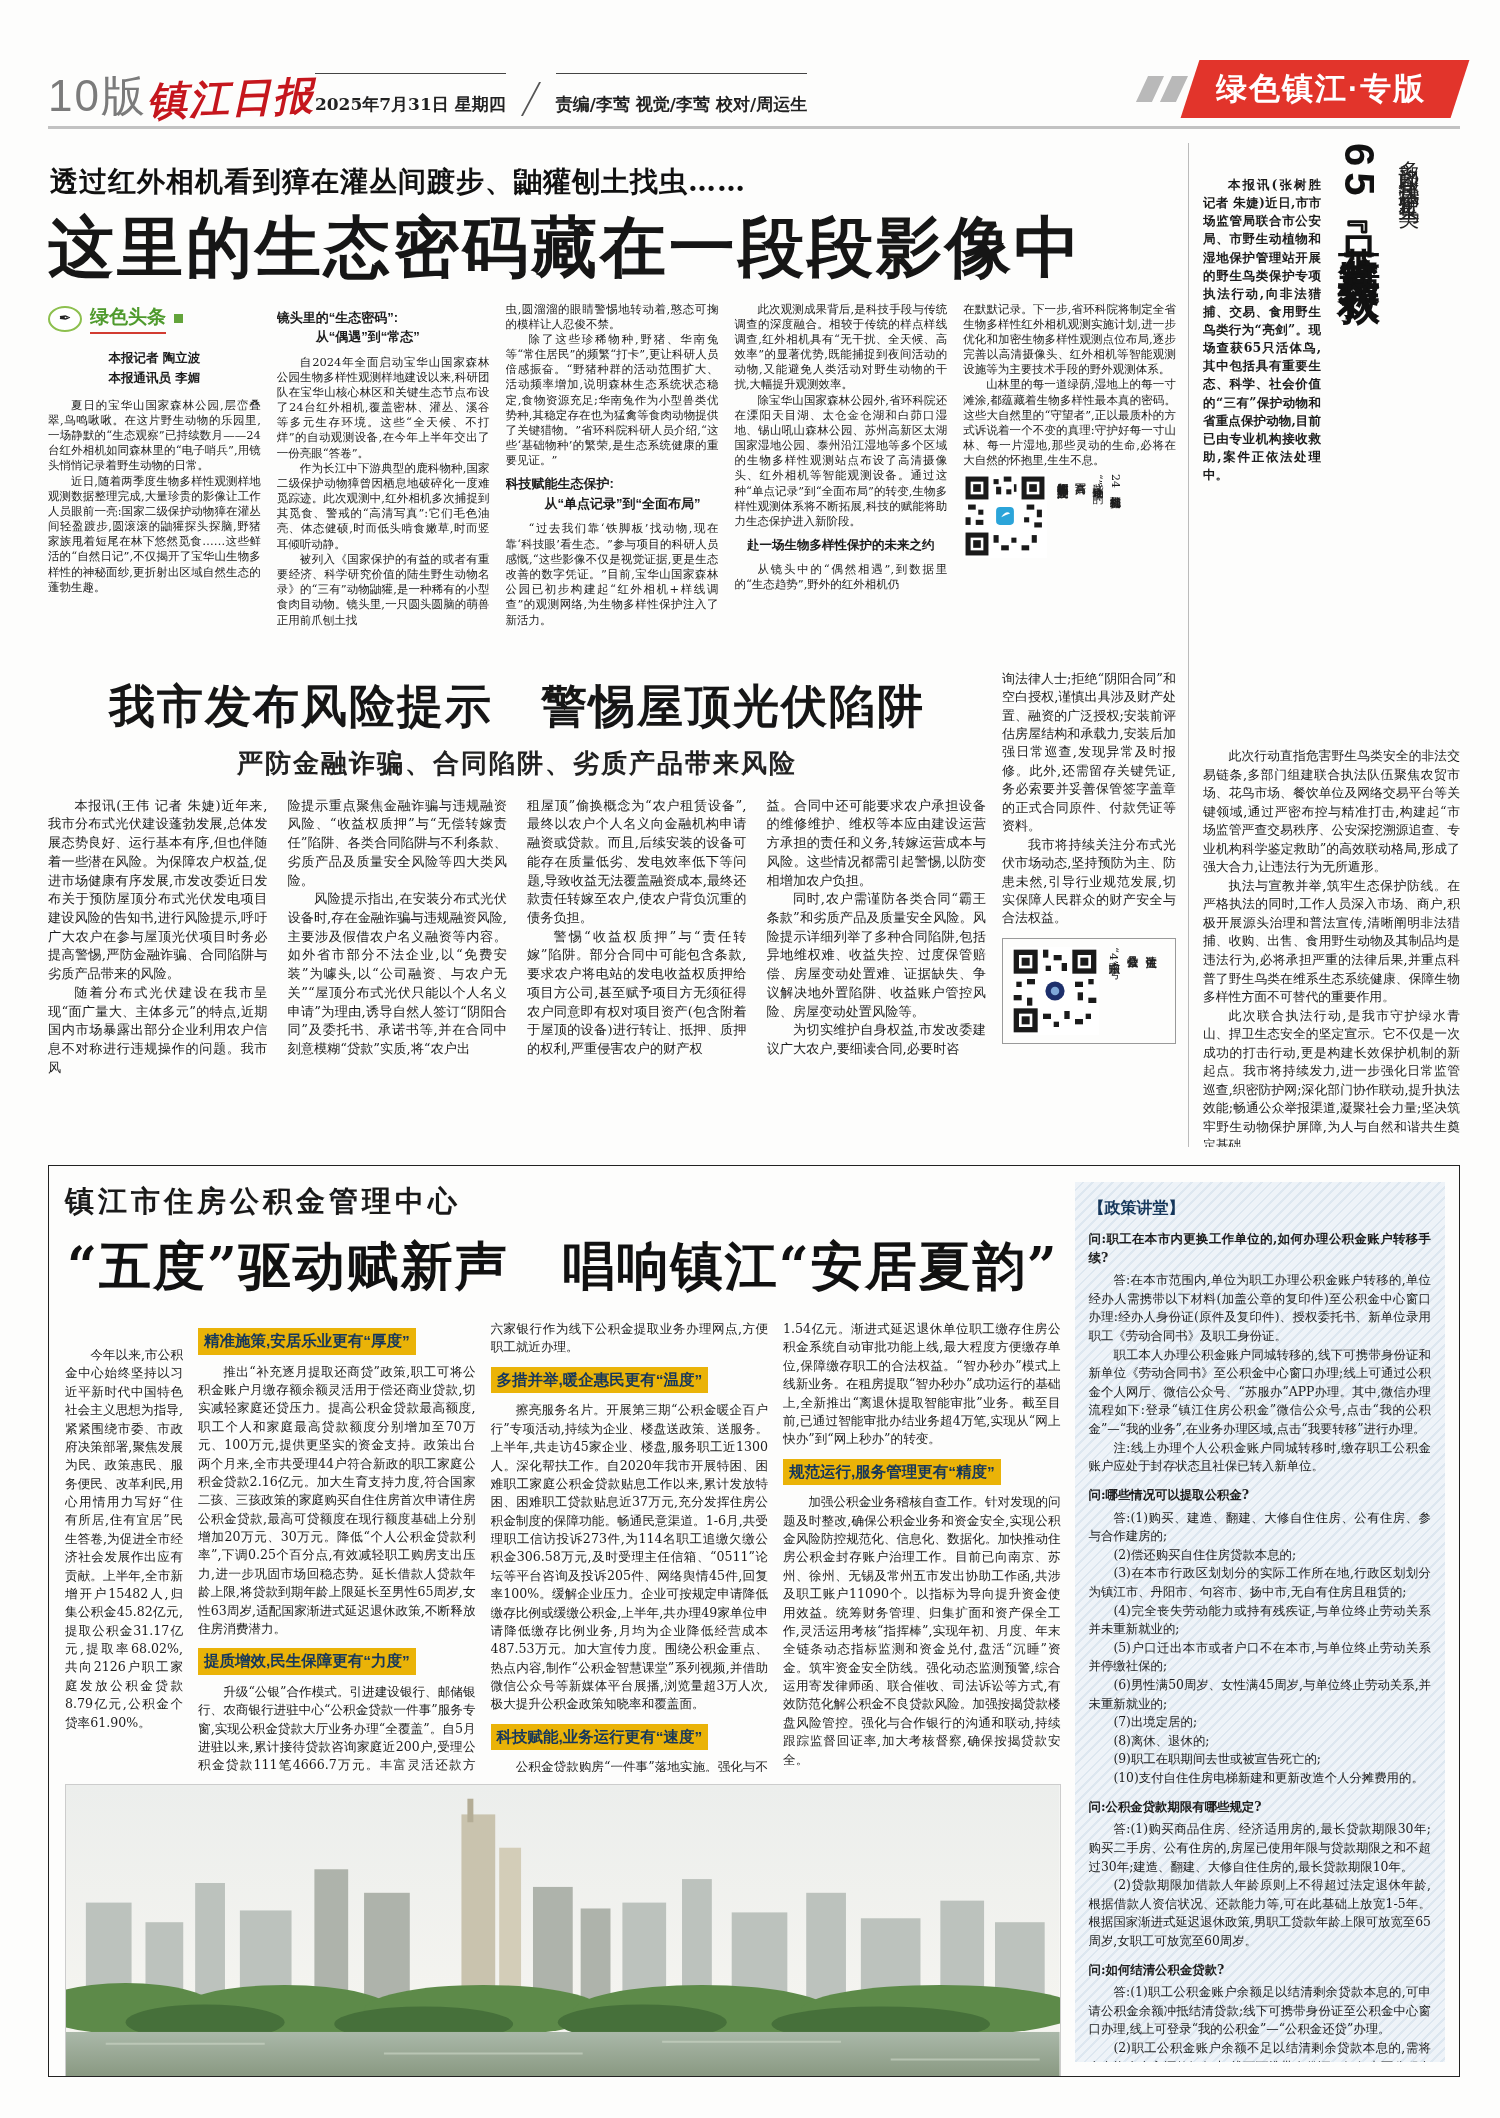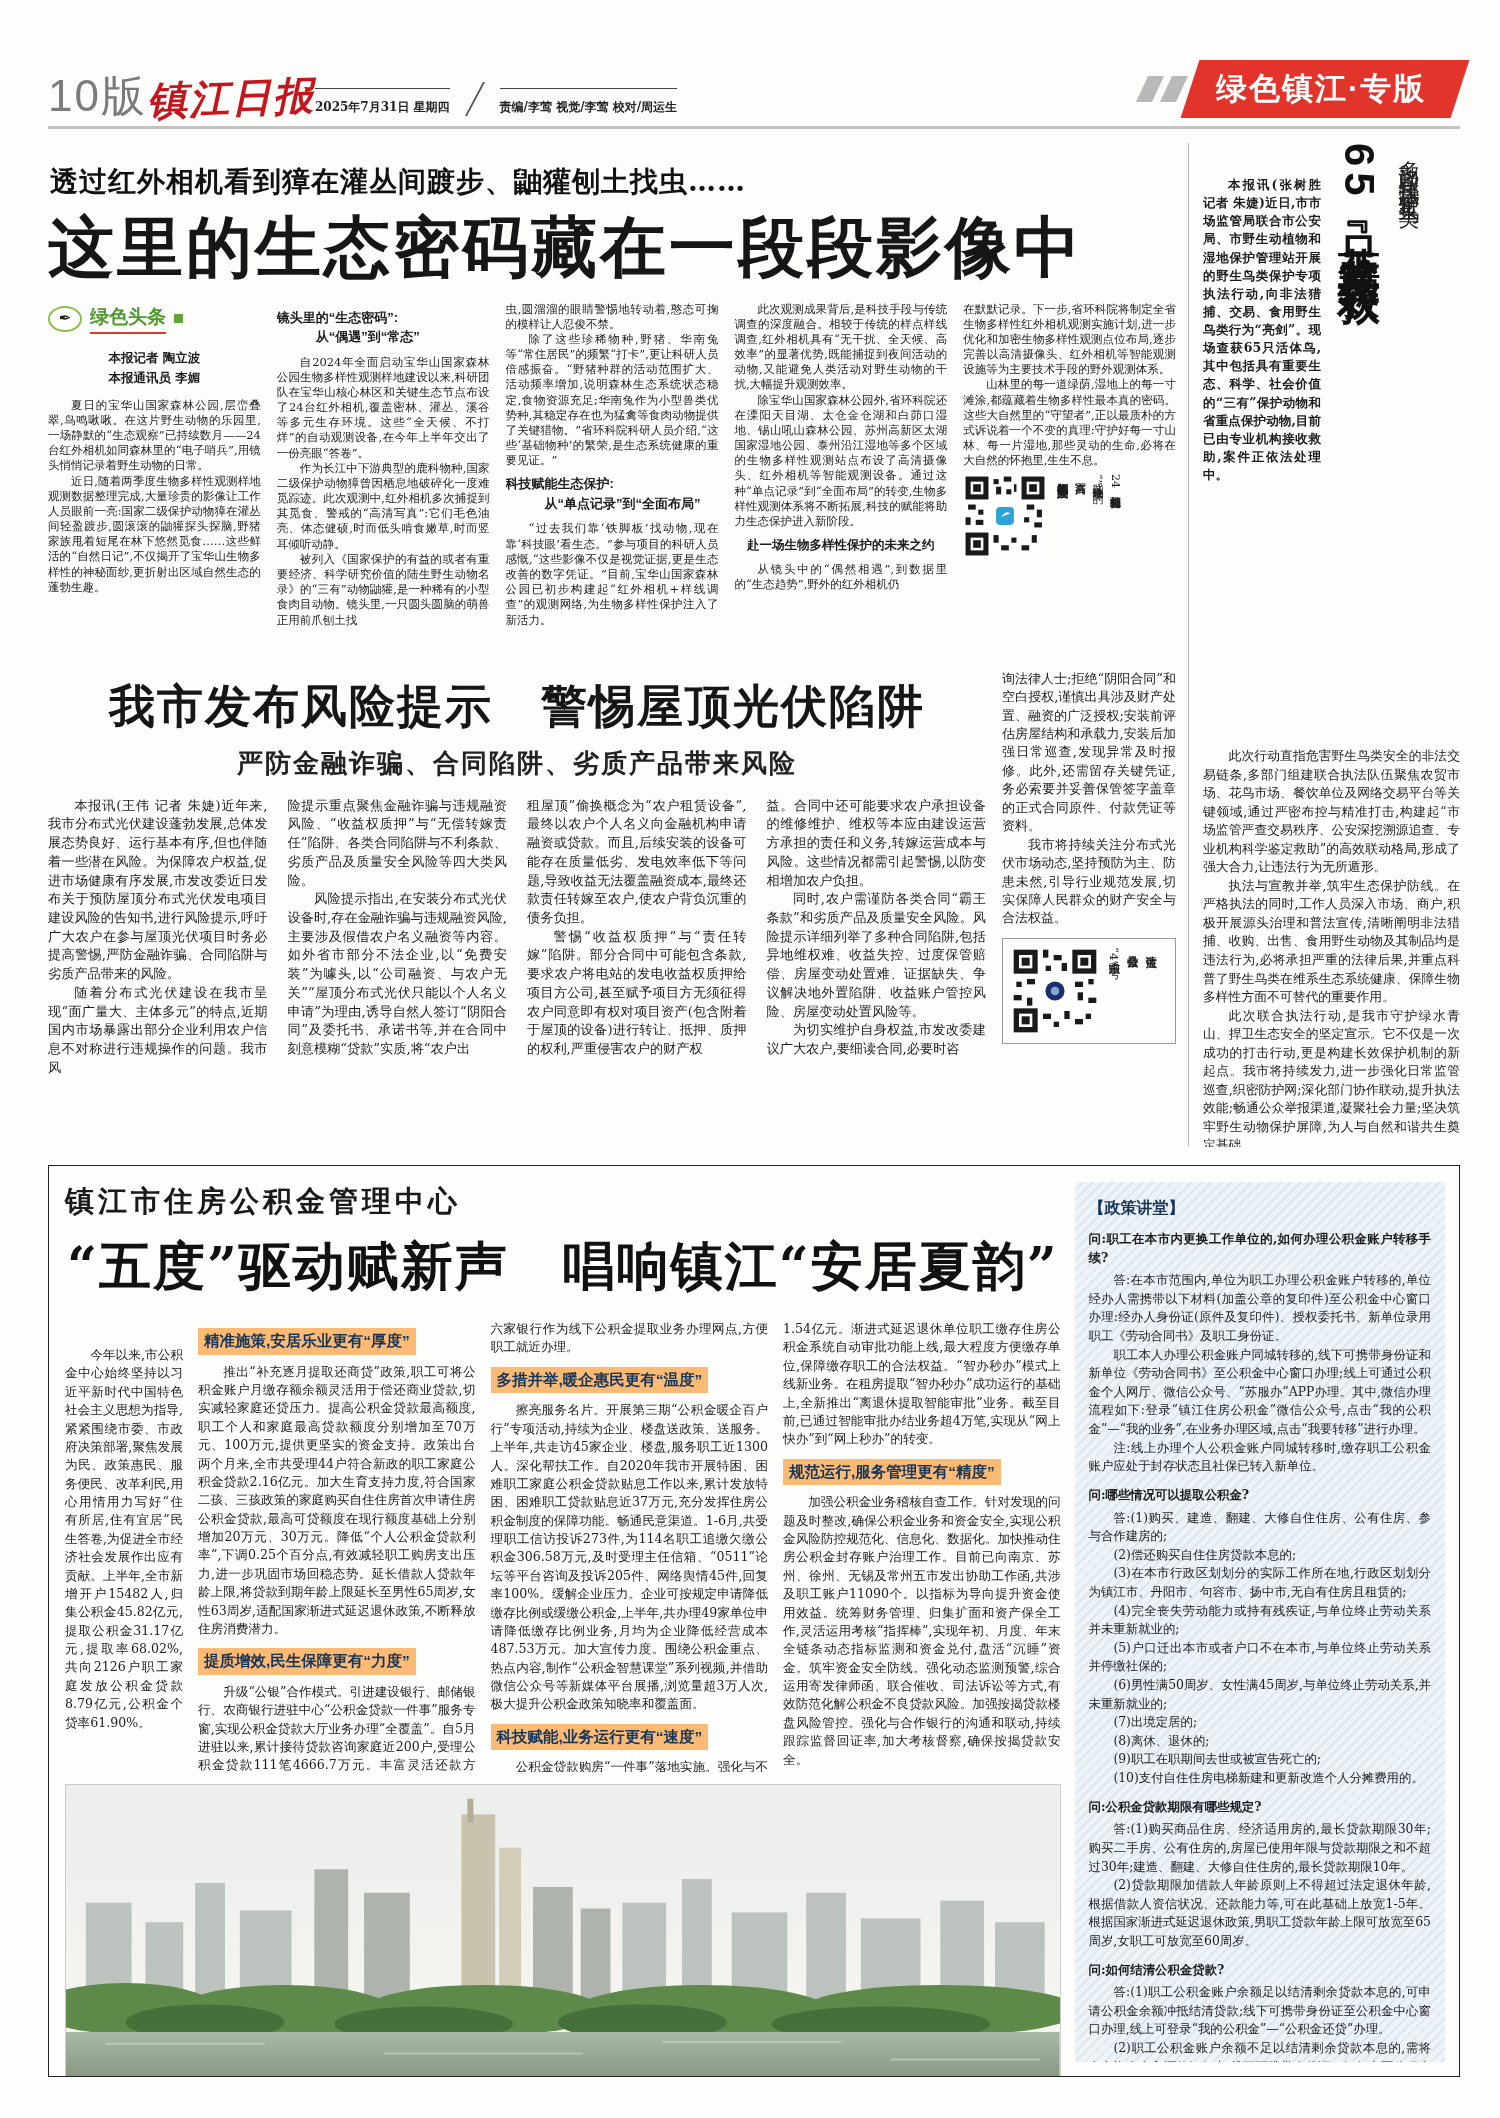--- a/index.html
+++ b/index.html
@@ -6,21 +6,21 @@
   html,body { background:#e9e9e9; }
   body { width:1500px; font-family:"DejaVu Serif","Liberation Serif",serif; color:#1c1c1c; }
   .page { width:1500px; height:2118px; background:#fdfdfc; padding:46px 40px 20px 48px; overflow:hidden; position:relative; }
 
   
   .masthead { display:flex; align-items:flex-end; justify-content:space-between; height:72px; }
   .mh-left { display:flex; align-items:flex-end; }
   .pageno { font-family:"Liberation Sans",sans-serif; font-size:44px; color:#7b7b7b; letter-spacing:2px; line-height:1; }
   .paper-logo { font-size:40px; font-weight:bold; font-style:italic; color:#c5161d; line-height:1; letter-spacing:2px; transform:rotate(-2deg); }
   .mh-dates { display:flex; align-items:flex-end; gap:20px; padding-bottom:2px; }
-  .mh-block { border-top:1.5px solid #444; padding-top:10px; font-size:12px; font-weight:bold; color:#222; }
+  .mh-block { border-top:1.5px solid #444; padding-top:19px; font-size:17px; font-weight:bold; color:#222; }
   .mh-slash { width:2px; height:34px; background:#555; transform:skewX(-28deg); margin:0 4px; }
   .mh-right { display:flex; align-items:center; }
   .gray-slash { width:16px; height:26px; background:#b9b9b9; transform:skewX(-25deg); margin-right:8px; }
   .banner { background:#e2342b; transform:skewX(-18deg); padding:8px 34px 8px 26px; position:relative; overflow:hidden; }
   .banner-inner { display:block; transform:skewX(18deg); color:#fff; font-family:"Liberation Sans",sans-serif; font-weight:bold; font-size:31px; letter-spacing:2px; }
   .mast-rule { border-bottom:3px solid #c2c2c2; margin-top:8px; }
 
   
   .top-wrap { display:flex; margin-top:14px; }
   .left-stack { width:1128px; }
@@ -72,21 +72,21 @@
 
   
   .fund-box { border:1.5px solid #222; margin-top:18px; padding:16px 14px 14px 16px; display:flex; height:912px; overflow:hidden; }
   .fund-left { width:1006px; }
   .fund-org { text-align:left; font-family:"Liberation Sans",sans-serif; font-size:29px; font-weight:bold; letter-spacing:4px; color:#1a1a1a; }
   .fund-hl { text-align:center; font-size:52px; font-weight:bold; letter-spacing:2px; color:#111; margin:10px 0 18px 0; }
   .fund-cols { display:flex; gap:15px; height:452px; overflow:hidden; }
   .fcol { flex:1; font-size:12.6px; line-height:1.46; text-align:justify; overflow:hidden; }
   .fcol p { text-indent:2em; margin-bottom:2px; }
   .fcol-narrow { flex:none; width:118px; padding-top:26px; }
-  .fsub { font-family:"Liberation Sans",sans-serif; font-size:15.5px; font-weight:bold; color:#14365c; background:#fdba74; display:inline-block; padding:2px 6px; margin:8px 0 8px 0; }
+  .fsub { font-family:"Liberation Sans",sans-serif; font-size:15.5px; font-weight:bold; color:#14365c; background:#eab308; display:inline-block; padding:2px 6px; margin:8px 0 8px 0; }
   .photo-wrap { margin-top:12px; height:296px; border:1px solid #ccc; overflow:hidden; }
   .photo-wrap svg { display:block; width:100%; height:100%; }
 
   .policy { width:374px; margin-left:14px; padding:14px 14px; font-size:12.4px; line-height:1.5;
             background:repeating-linear-gradient(135deg,#eef3f8 0px,#eef3f8 5px,#dde7f0 5px,#dde7f0 7px);
             overflow:hidden; text-align:justify; }
   .policy-title { font-family:"Liberation Sans",sans-serif; font-weight:bold; font-size:16px; color:#15365a; margin-bottom:10px; }
   .policy .q { font-weight:bold; margin:10px 0 4px 0; }
   .policy .a { text-indent:2em; }
 </style>

